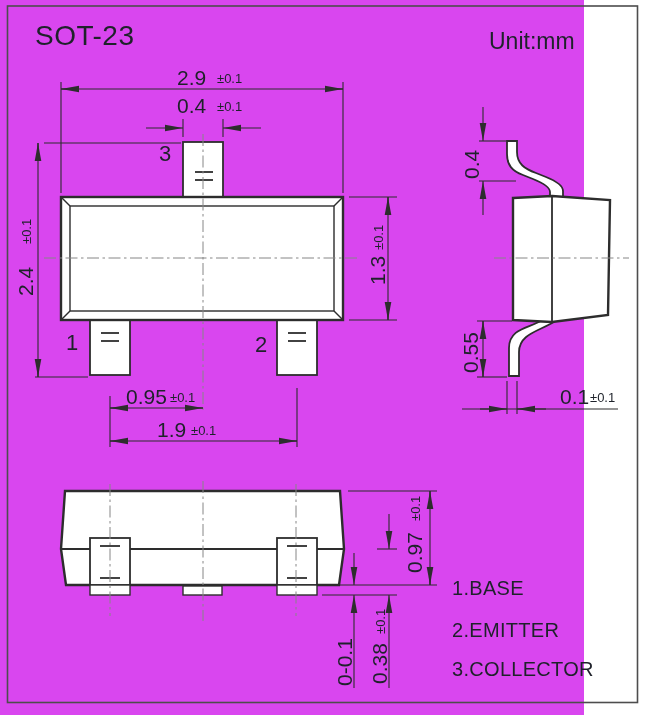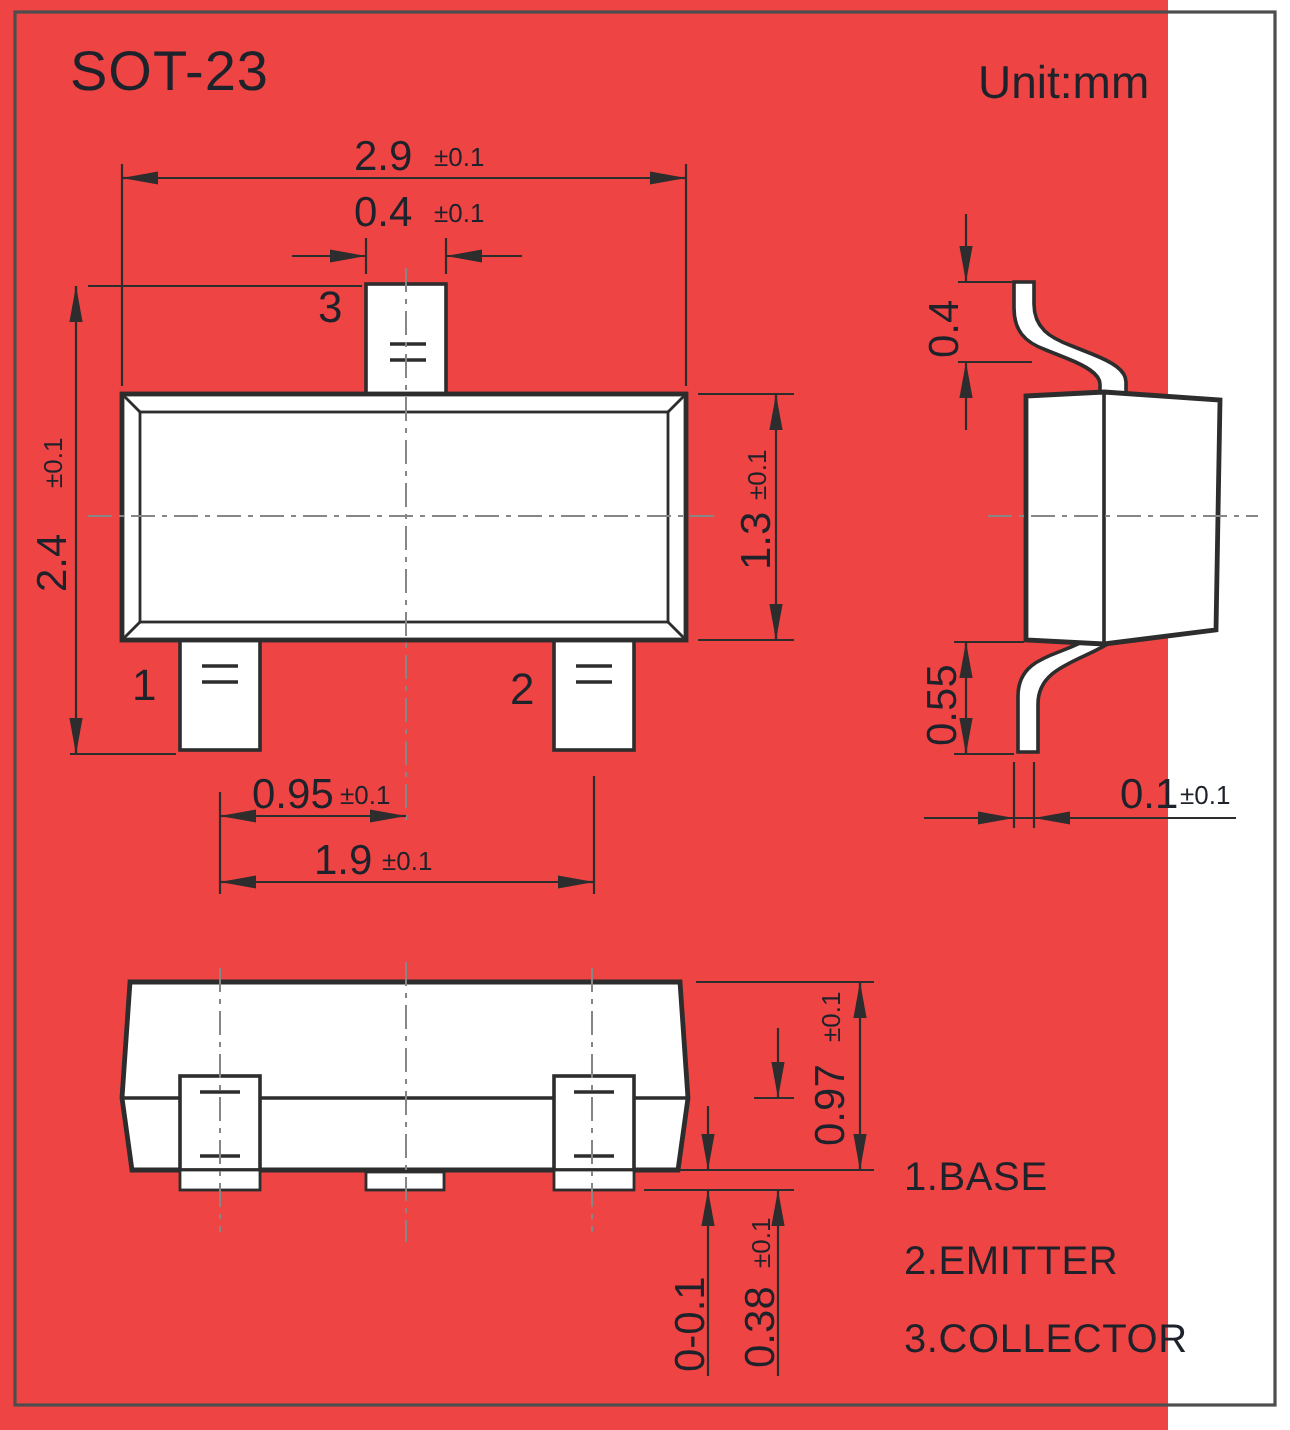--- a/index.html
+++ b/index.html
@@ -1,16 +1,16 @@
 <!DOCTYPE html>
 <html><head>
 <meta charset="utf-8">
 <style>
   html,body{margin:0;padding:0;background:#ffffff;}
-  #stage{position:relative;width:584px;height:715px;background:#ef4444;}
+  #stage{position:relative;width:584px;height:715px;background:#d946ef;}
   svg{display:block;}
   svg text{font-family:"Liberation Sans","DejaVu Sans",sans-serif;fill:#1e222a;}
   .title{font-size:28px;letter-spacing:.5px;}
   .unit{font-size:23px;}
   .num{font-size:21px;}
   .tol{font-size:13px;}
   .pin{font-size:22px;}
   .legend{font-size:20px;letter-spacing:.3px;}
   .ln{stroke:#2d2d2d;fill:none;}
   .thick{stroke-width:2.4;}

